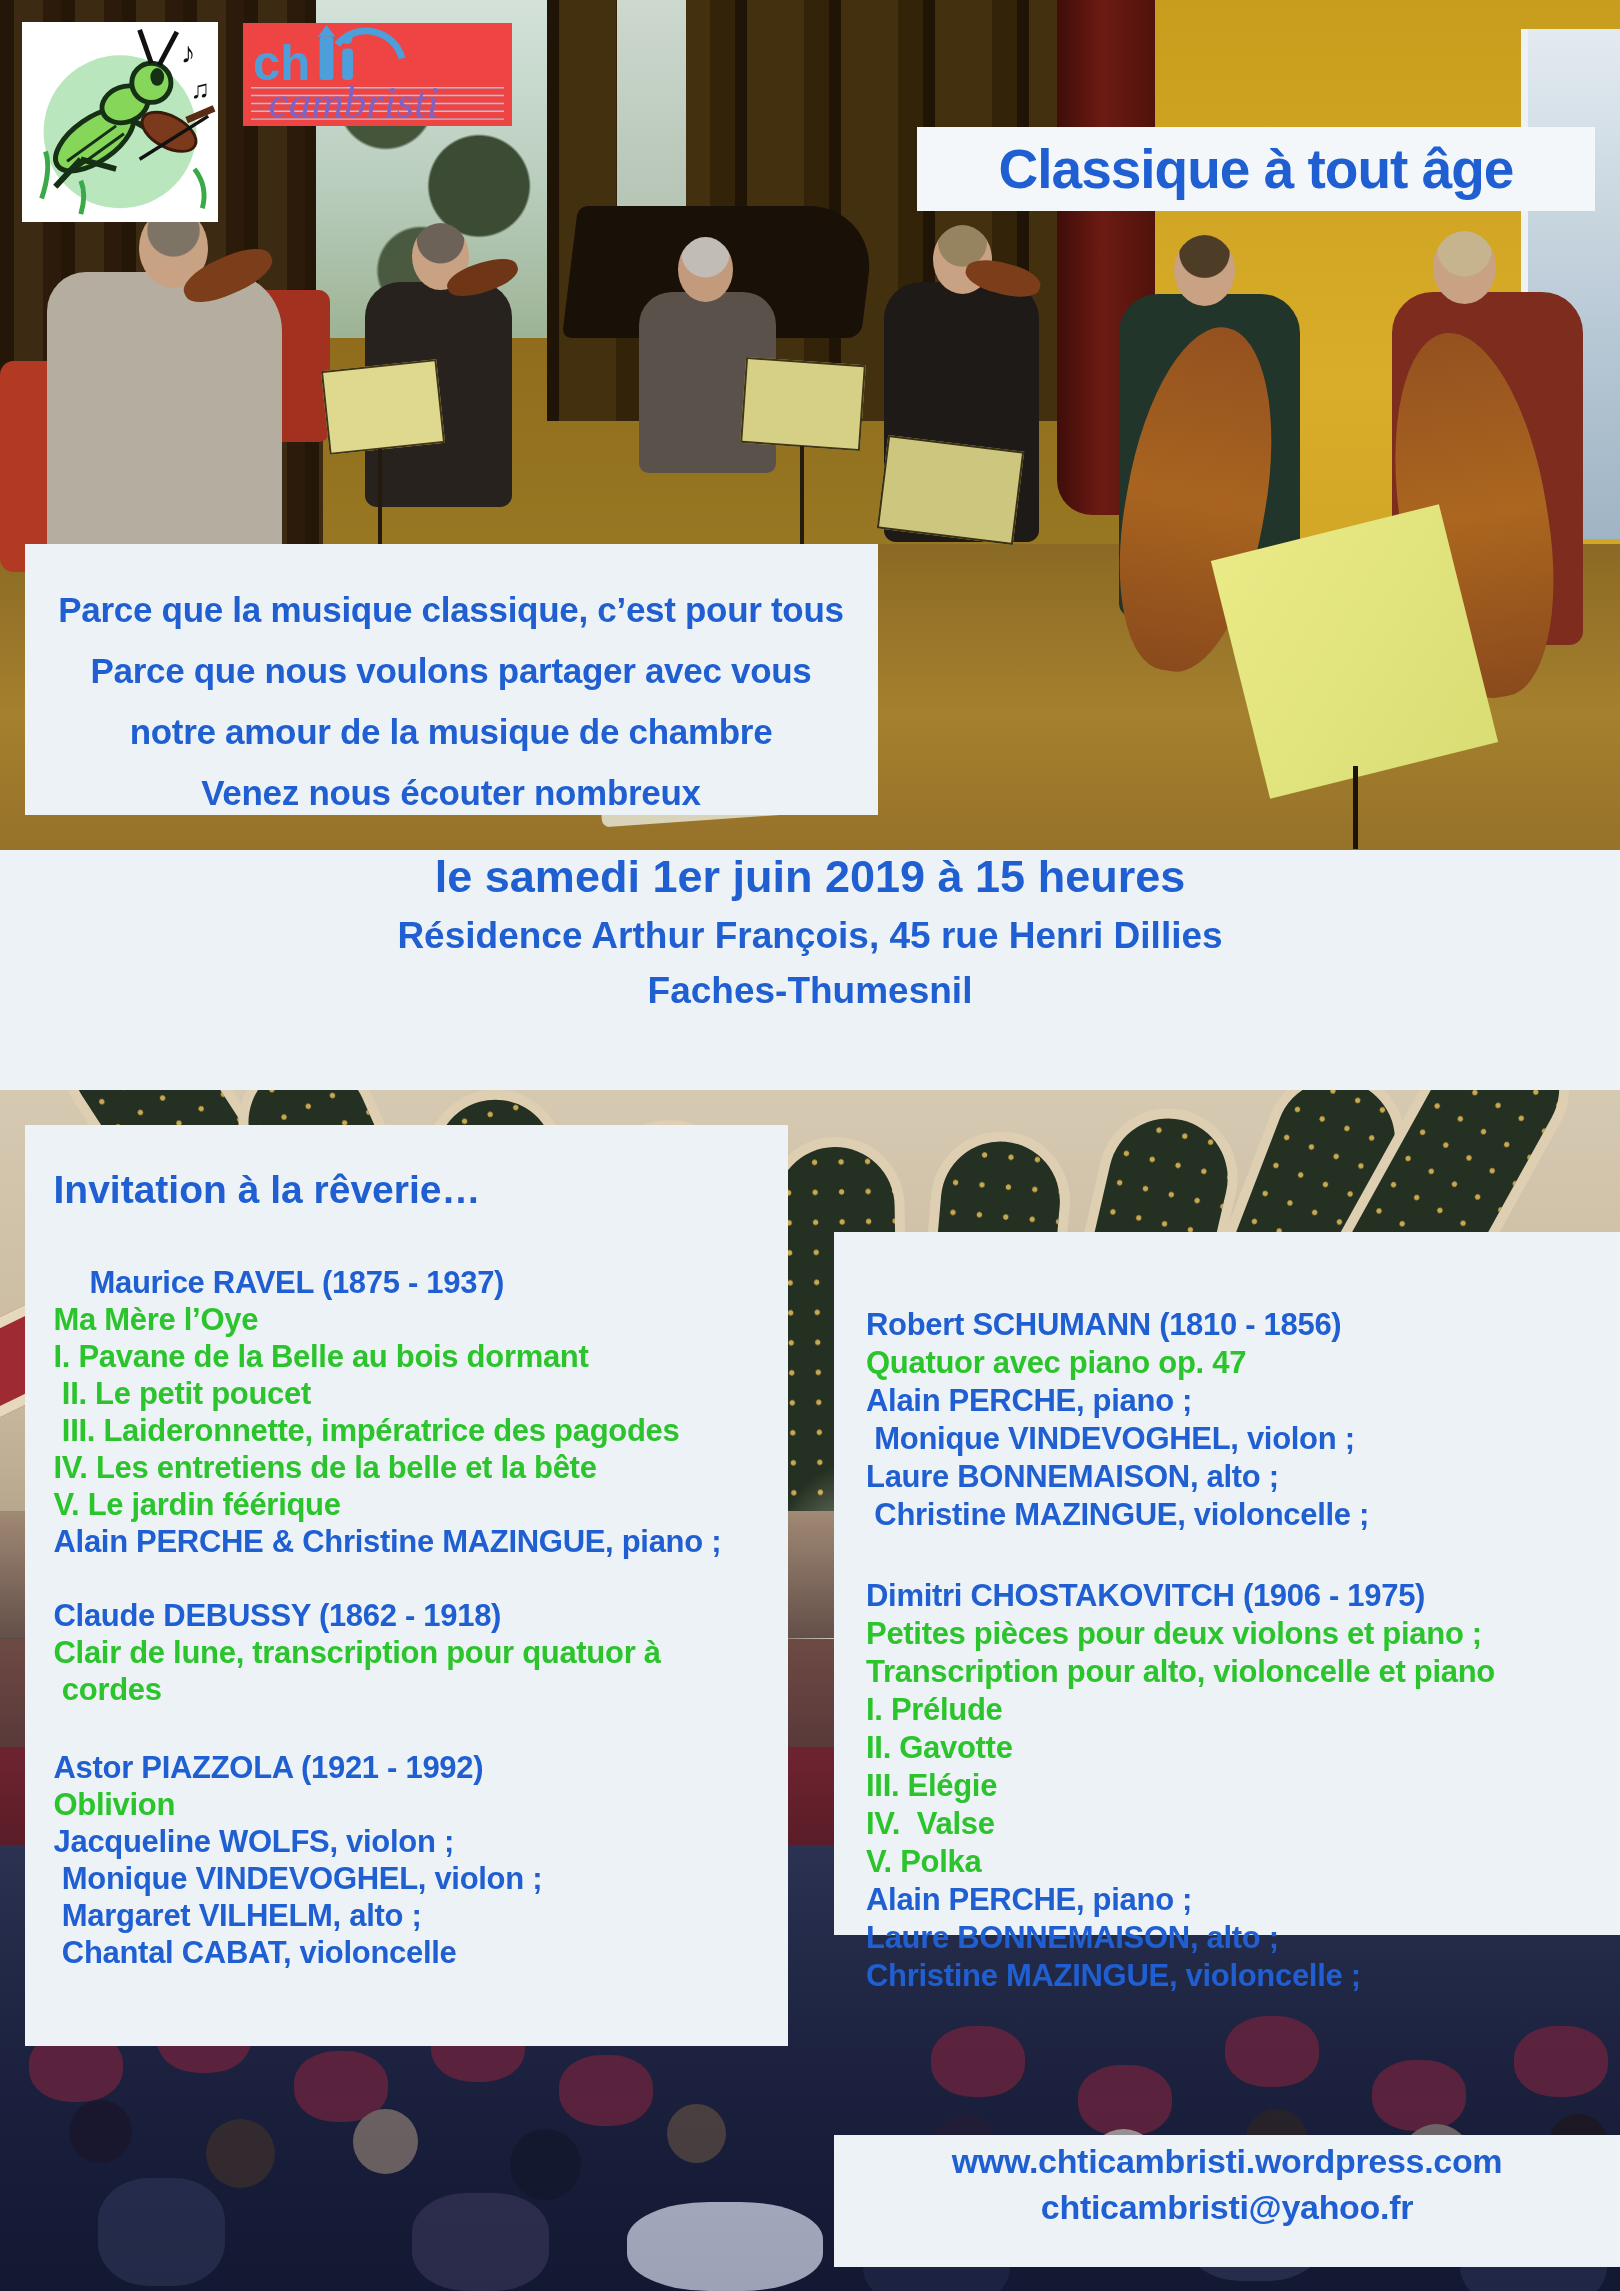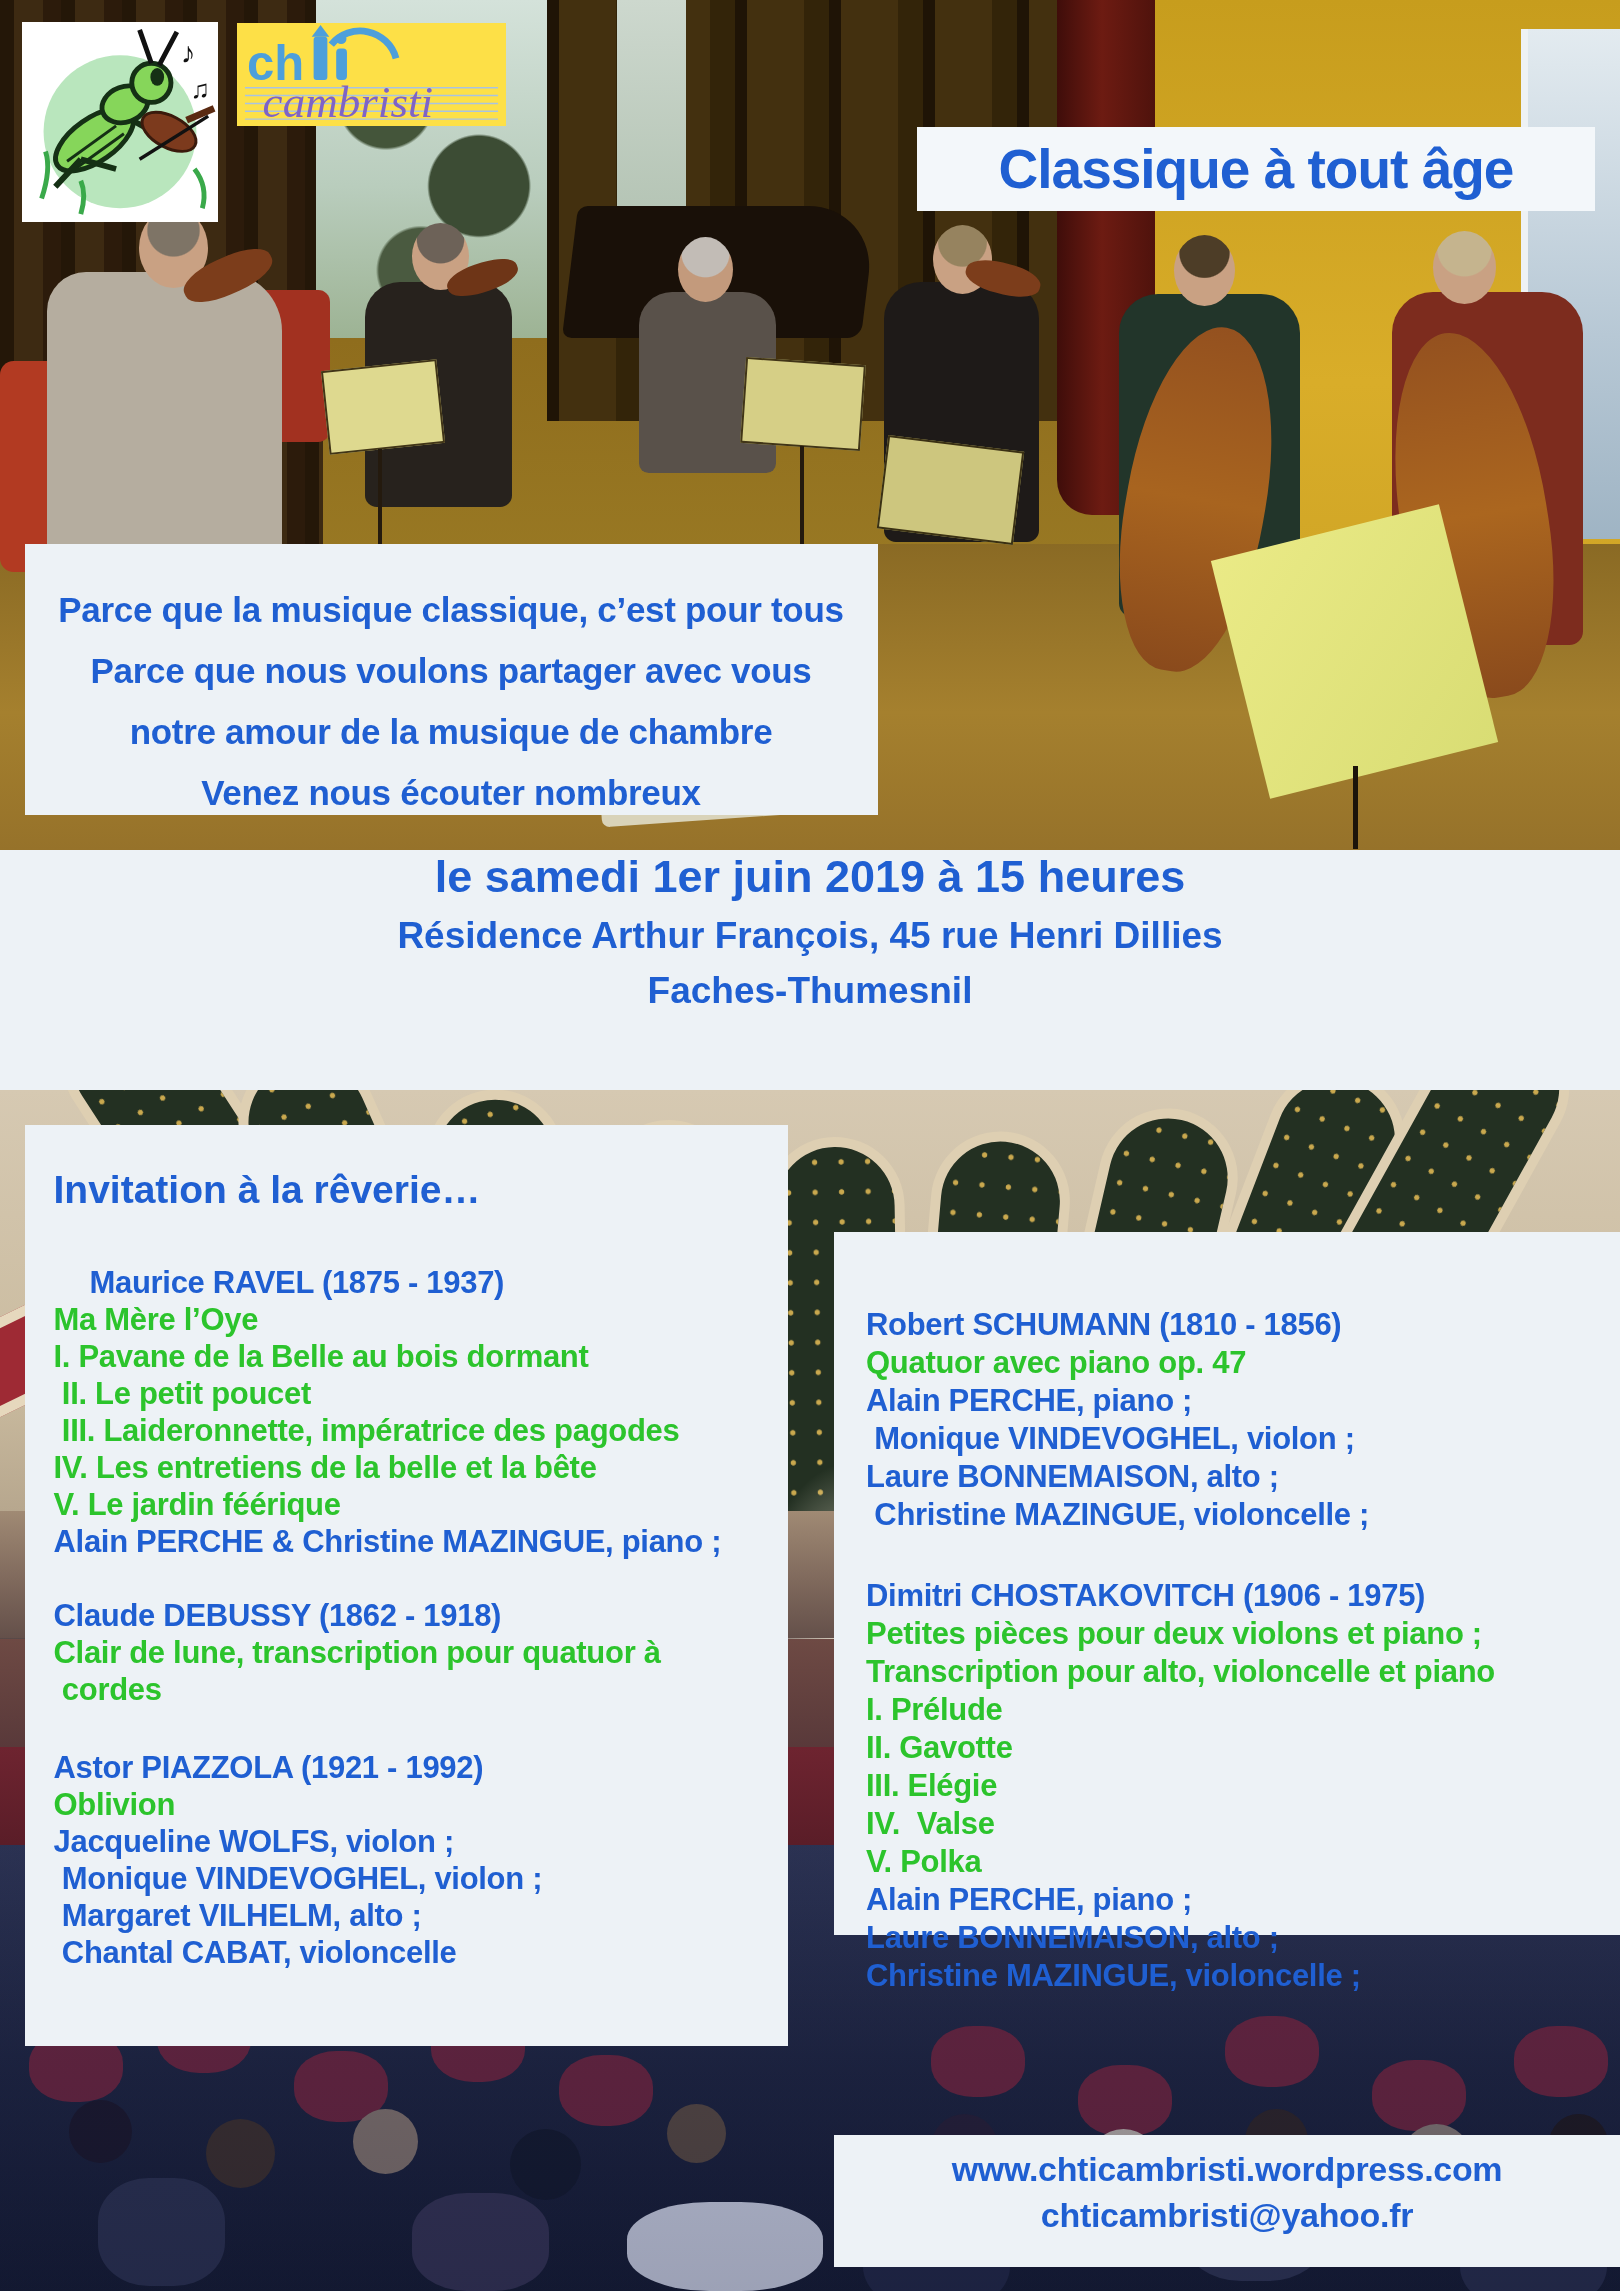--- a/index.html
+++ b/index.html
@@ -78,21 +78,21 @@
   #tierred{left:0;top:657px;width:1620px;height:98px;background:linear-gradient(180deg,#6e2430,#5a1d28);}
   #audbase{left:0;top:755px;width:1620px;height:447px;background:linear-gradient(180deg,#2c3046,#1b1f31 50%,#121624);}
   .seat{position:absolute;width:94px;height:71px;border-radius:45%;background:#6e2030;}
   .bd{position:absolute;border-radius:40%;}
   .hd{position:absolute;border-radius:50%;}
   #whitefig{left:627px;top:1112px;width:196px;height:89px;background:#d7dae2;border-radius:42%;}
   #audtint{left:0;top:755px;width:1620px;height:447px;background:linear-gradient(180deg,rgba(40,60,140,.18),rgba(20,30,80,.30));}
 
   
   #logoBox{position:absolute;left:21.6px;top:21.6px;width:196px;height:200px;background:#fff;}
-  #brandBox{position:absolute;left:237px;top:22.5px;width:269px;height:103px;background:#fde047;}
+  #brandBox{position:absolute;left:243px;top:22.5px;width:269px;height:103px;background:#ef4444;}
   #titleBox{position:absolute;left:917px;top:127px;width:678px;height:84px;background:#f3f7fa;
             display:flex;align-items:center;justify-content:center;}
   #titleBox .t{font-size:55px;font-weight:bold;color:var(--blue);letter-spacing:-1px;white-space:nowrap;}
   #introBox{position:absolute;left:24.5px;top:544px;width:853px;height:271px;background:var(--panel);
             text-align:center;padding-top:35px;}
   #introBox .pl{font-size:35px;line-height:61px;font-weight:bold;color:var(--blue);white-space:pre;}
   #dateBand{position:absolute;left:0;top:850px;width:1620px;height:240px;background:var(--panel);text-align:center;}
   #dateBand .date{font-size:45px;line-height:53px;font-weight:bold;color:var(--blue);}
   #dateBand .venue{margin-top:8px;font-size:37px;line-height:49px;font-weight:bold;color:var(--blue);}
   #dateBand .city{margin-top:5.9px;font-size:37px;line-height:49px;font-weight:bold;color:var(--blue);}
@@ -101,21 +101,21 @@
   #panelL .invite{font-size:39px;line-height:47px;font-weight:bold;color:var(--blue);}
   #panelR{position:absolute;left:834px;top:1232px;width:786px;height:703px;background:var(--panel);
           padding:74px 19.6px 0 32px;}
   .pl{font-weight:bold;white-space:pre;letter-spacing:-0.3px;}
   #panelL .pl{font-size:31px;line-height:37px;}
   #panelR .pl{font-size:31px;line-height:38px;}
   .pl.head{font-size:34px;color:var(--blue);}
   .pl.green{color:var(--green);}
   .pl.blue{font-size:30px;color:var(--blue);}
   #footerBox{position:absolute;left:834px;top:2135px;width:786px;height:132px;background:var(--panel);
-             text-align:center;padding-top:11px;}
+             text-align:center;padding-top:3px;}
   #footerBox .pl{font-size:34px;line-height:46px;color:var(--blue);}
 </style>
 </head>
 <body>
 
 <div class="poster">
 
   <div id="photoTop">
     <i class="ph" id="w-left"></i>
     <i class="ph" id="win1"></i>

